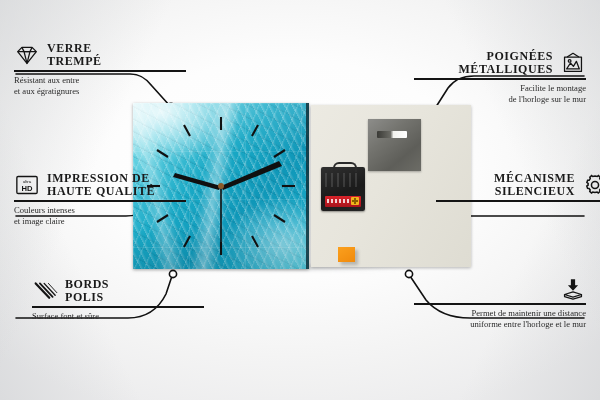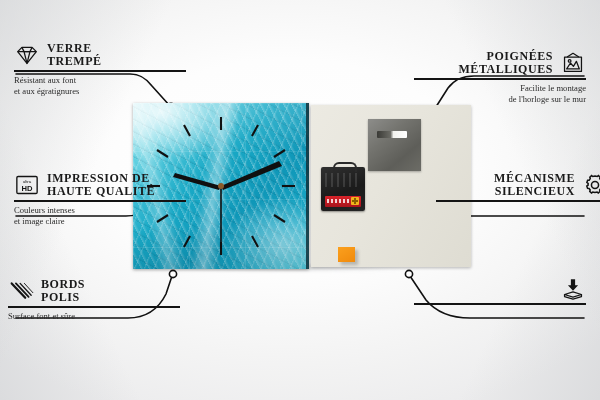--- a/index.html
+++ b/index.html
@@ -45,21 +45,21 @@
   .feat.right .head{justify-content:flex-end;}
   .feat.right .title{text-align:right;}
   .feat.right .sub{text-align:right;}
 
   .ico{flex:0 0 auto;width:26px;height:22px;display:block;}
   .ico svg{display:block;width:100%;height:100%;}
 
   
   #f-verre       {left:14px;  top:42px;}
   #f-impression  {left:14px;  top:172px;}
-  #f-bords       {left:8px;  top:278px;}
+  #f-bords       {left:32px;  top:278px;}
   
   #f-poignees    {left:414px; top:50px;}
   #f-mecanisme   {left:436px; top:172px;}
   #f-entretoise  {left:414px; top:278px;}
 
   
   #wires{position:absolute;inset:0;width:600px;height:400px;pointer-events:none;}
 
   
   #product{position:absolute;left:133px;top:103px;width:338px;height:168px;}
@@ -242,21 +242,21 @@
               <path d="M9,4 L11.5,9 L15,23"></path>
               <path d="M21,4 L18.5,9 L15,23"></path>
             <path d="M11.5,9 H18.5"></path>
           </g>
         </svg>
       </span>
       <span class="title">VERRE
 TREMPÉ</span>
     </div>
     <div class="rule"></div>
-    <div class="sub">Résistant aux font
+    <div class="sub">Résistant aux entre
 et aux égratignures</div>
   </div>
 
   <div class="feat left" id="f-impression">
     <div class="head">
       <span class="ico">
         <svg viewBox="0 0 30 26">
           <rect x="3" y="3" width="24" height="20" rx="1.5" fill="none" stroke="#141414" stroke-width="1.6"></rect>
           <text x="15" y="11" font-family="Liberation Sans, sans-serif" font-size="5.2" text-anchor="middle" fill="#141414">ultra</text>
           <text x="15" y="20" font-family="Liberation Sans, sans-serif" font-size="9" font-weight="bold" text-anchor="middle" fill="#141414">HD</text>
@@ -331,15 +331,17 @@
         <svg viewBox="0 0 30 26">
           <g fill="none" stroke="#141414" stroke-width="1.5" stroke-linejoin="round">
             <path d="M12.5,1.5 h5 v7 h3.5 L15,15 L9,8.5 h3.5 Z" fill="#141414" stroke="none"></path>
             <path d="M15,16.5 L25,19.5 L15,22.5 L5,19.5 Z"></path>
             <path d="M5,19.5 v2.4 L15,25 L25,21.9 v-2.4"></path>
           </g>
         </svg>
       </span>
     </div>
     <div class="rule"></div>
+    <div class="sub">Permet de maintenir une distance
+uniforme entre l'horloge et le mur</div>
   </div>
 
 </div>
 
 </body></html>

